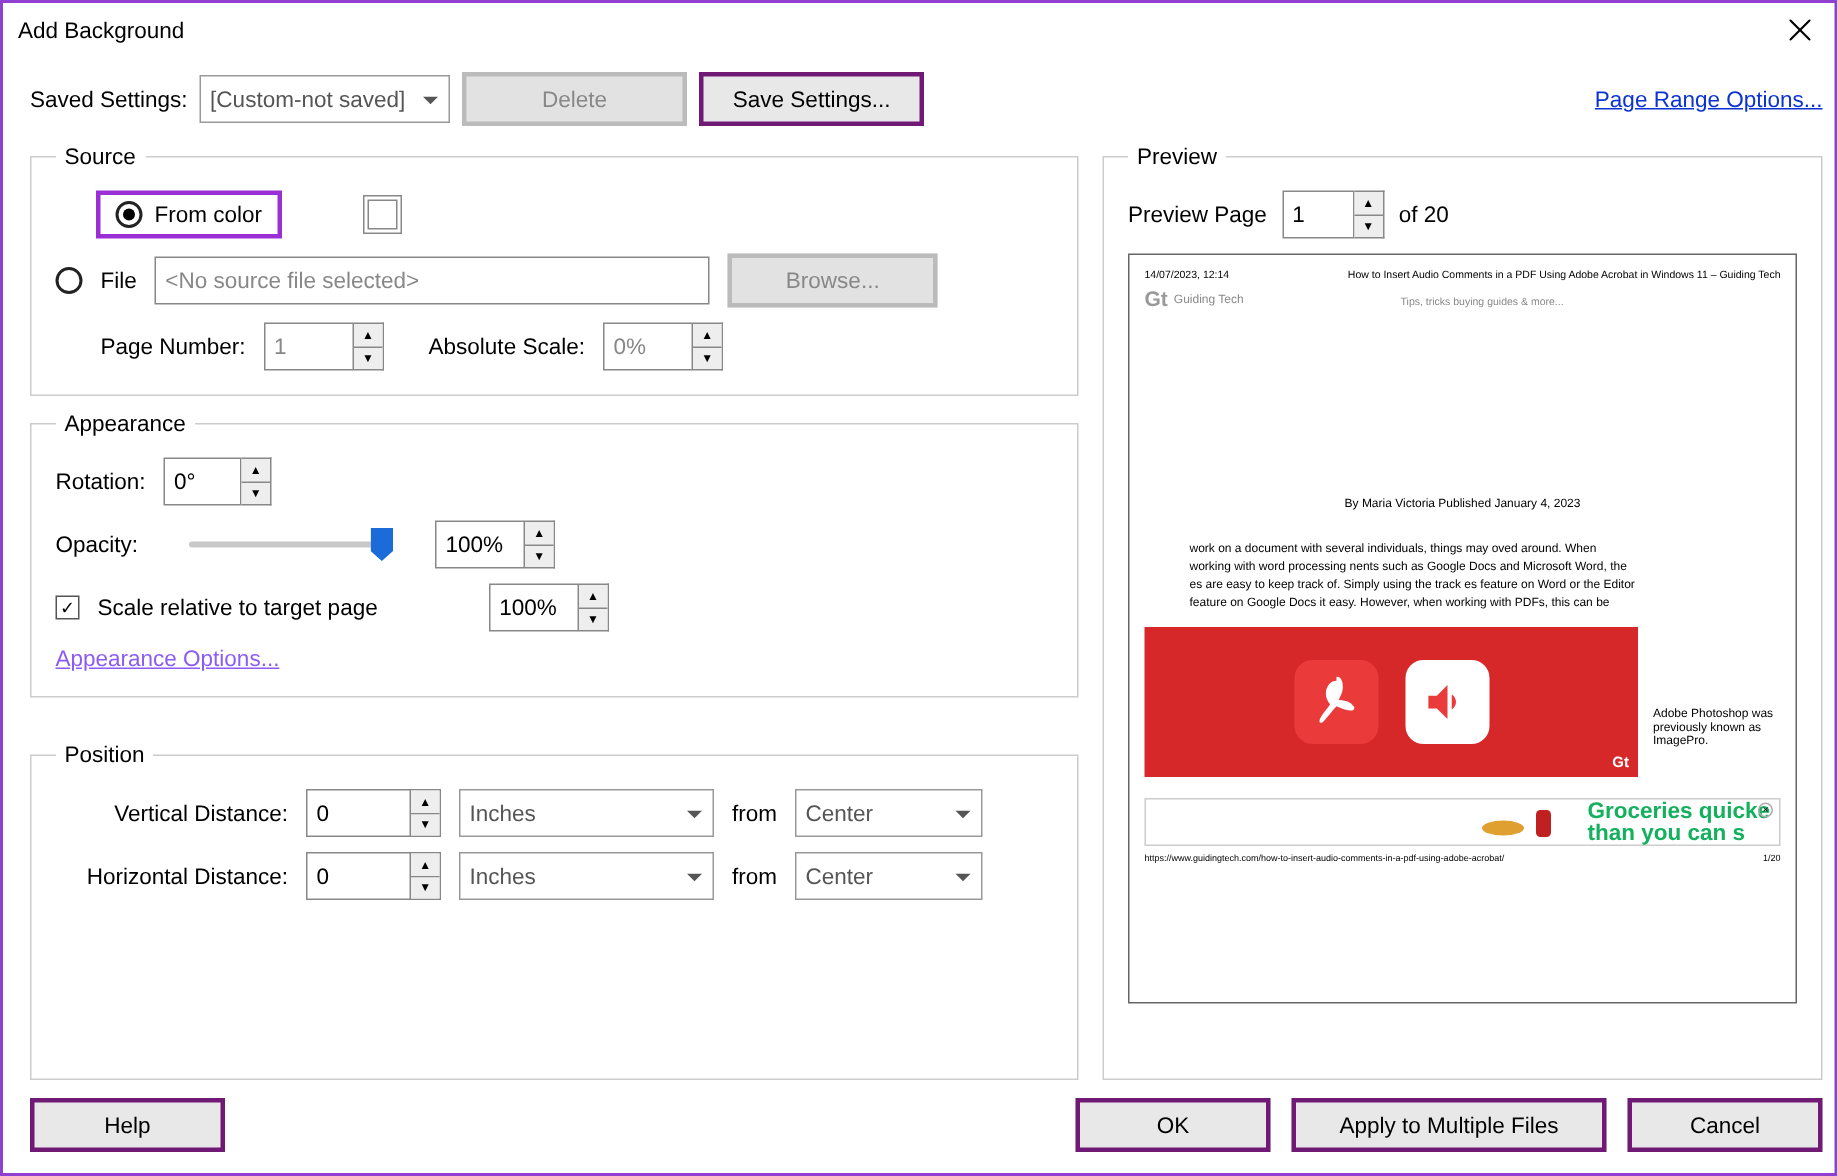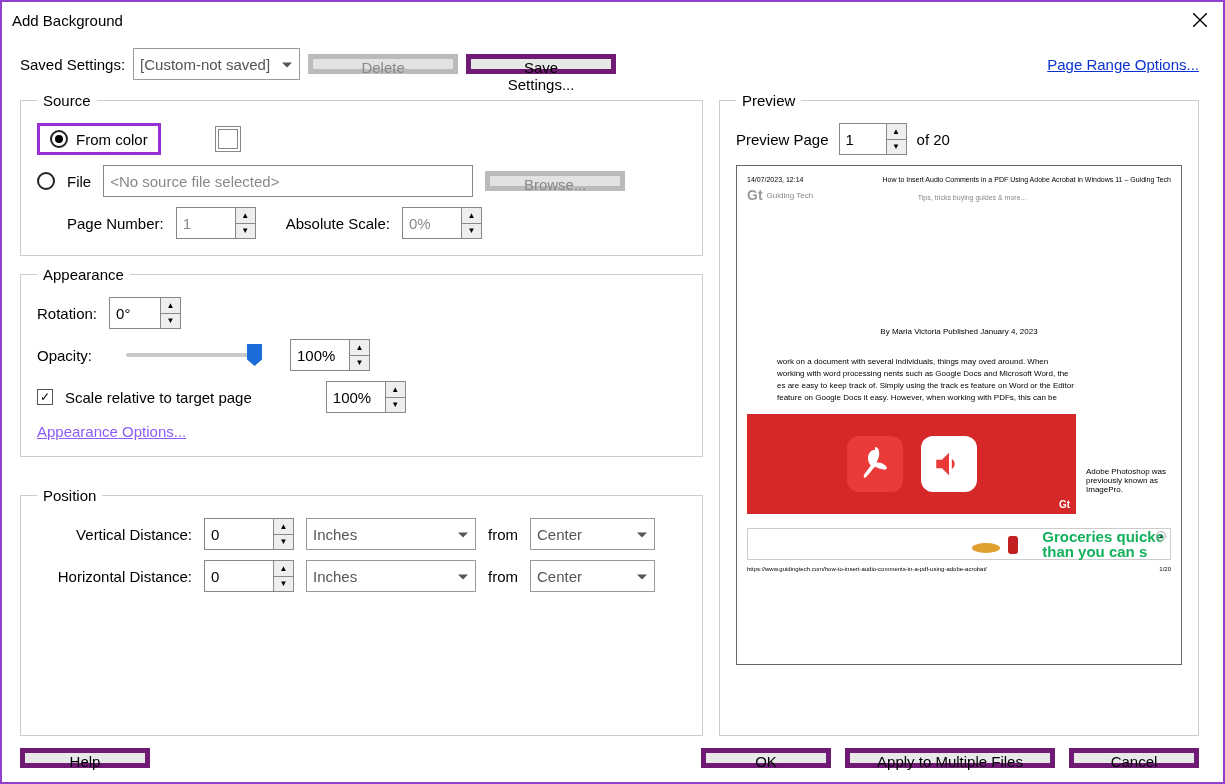--- a/index.html
+++ b/index.html
@@ -29,21 +29,21 @@
   width: 46px;
   height: 32px;
   display: flex;
   align-items: center;
   justify-content: center;
   cursor: pointer;
 }
 .close-btn svg { width: 14px; height: 14px; }
 .content {
   flex: 1;
-  padding: 10px 24px 14px 18px;
+  padding: 10px 8px 14px 18px;
   display: flex;
   flex-direction: column;
 }
 .top-row {
   display: flex;
   align-items: center;
   gap: 8px;
   margin-bottom: 12px;
 }
 .top-row .spacer { flex: 1; }
@@ -79,22 +79,22 @@
   position: absolute;
   right: 8px;
   top: 50%;
   transform: translateY(-30%);
   border-left: 5px solid transparent;
   border-right: 5px solid transparent;
   border-top: 5px solid #555;
   pointer-events: none;
 }
 .btn {
-  height: 20px;
-  border: 5px solid #701a75;
+  height: 36px;
+  border: 3px solid #701a75;
   background: #e8e8e8;
   cursor: pointer;
   padding: 0 18px;
   font-size: 15px;
 }
 .btn.disabled {
   background: #e2e2e2;
   color: #888;
   border-color: #bbb;
   cursor: default;
@@ -128,20 +128,21 @@
   width: 8px; height: 8px;
   background: #000;
   border-radius: 50%;
 }
 .highlight {
   border: 3px solid #9b2fd6;
   padding: 4px 10px;
   display: inline-flex;
   align-items: center;
   gap: 8px;
+  margin-left: 27px;
 }
 .swatch {
   width: 26px; height: 26px;
   border: 4px double #888;
   background: #fff;
   cursor: pointer;
 }
 .text-input {
   height: 32px;
   border: 1px solid #888;

